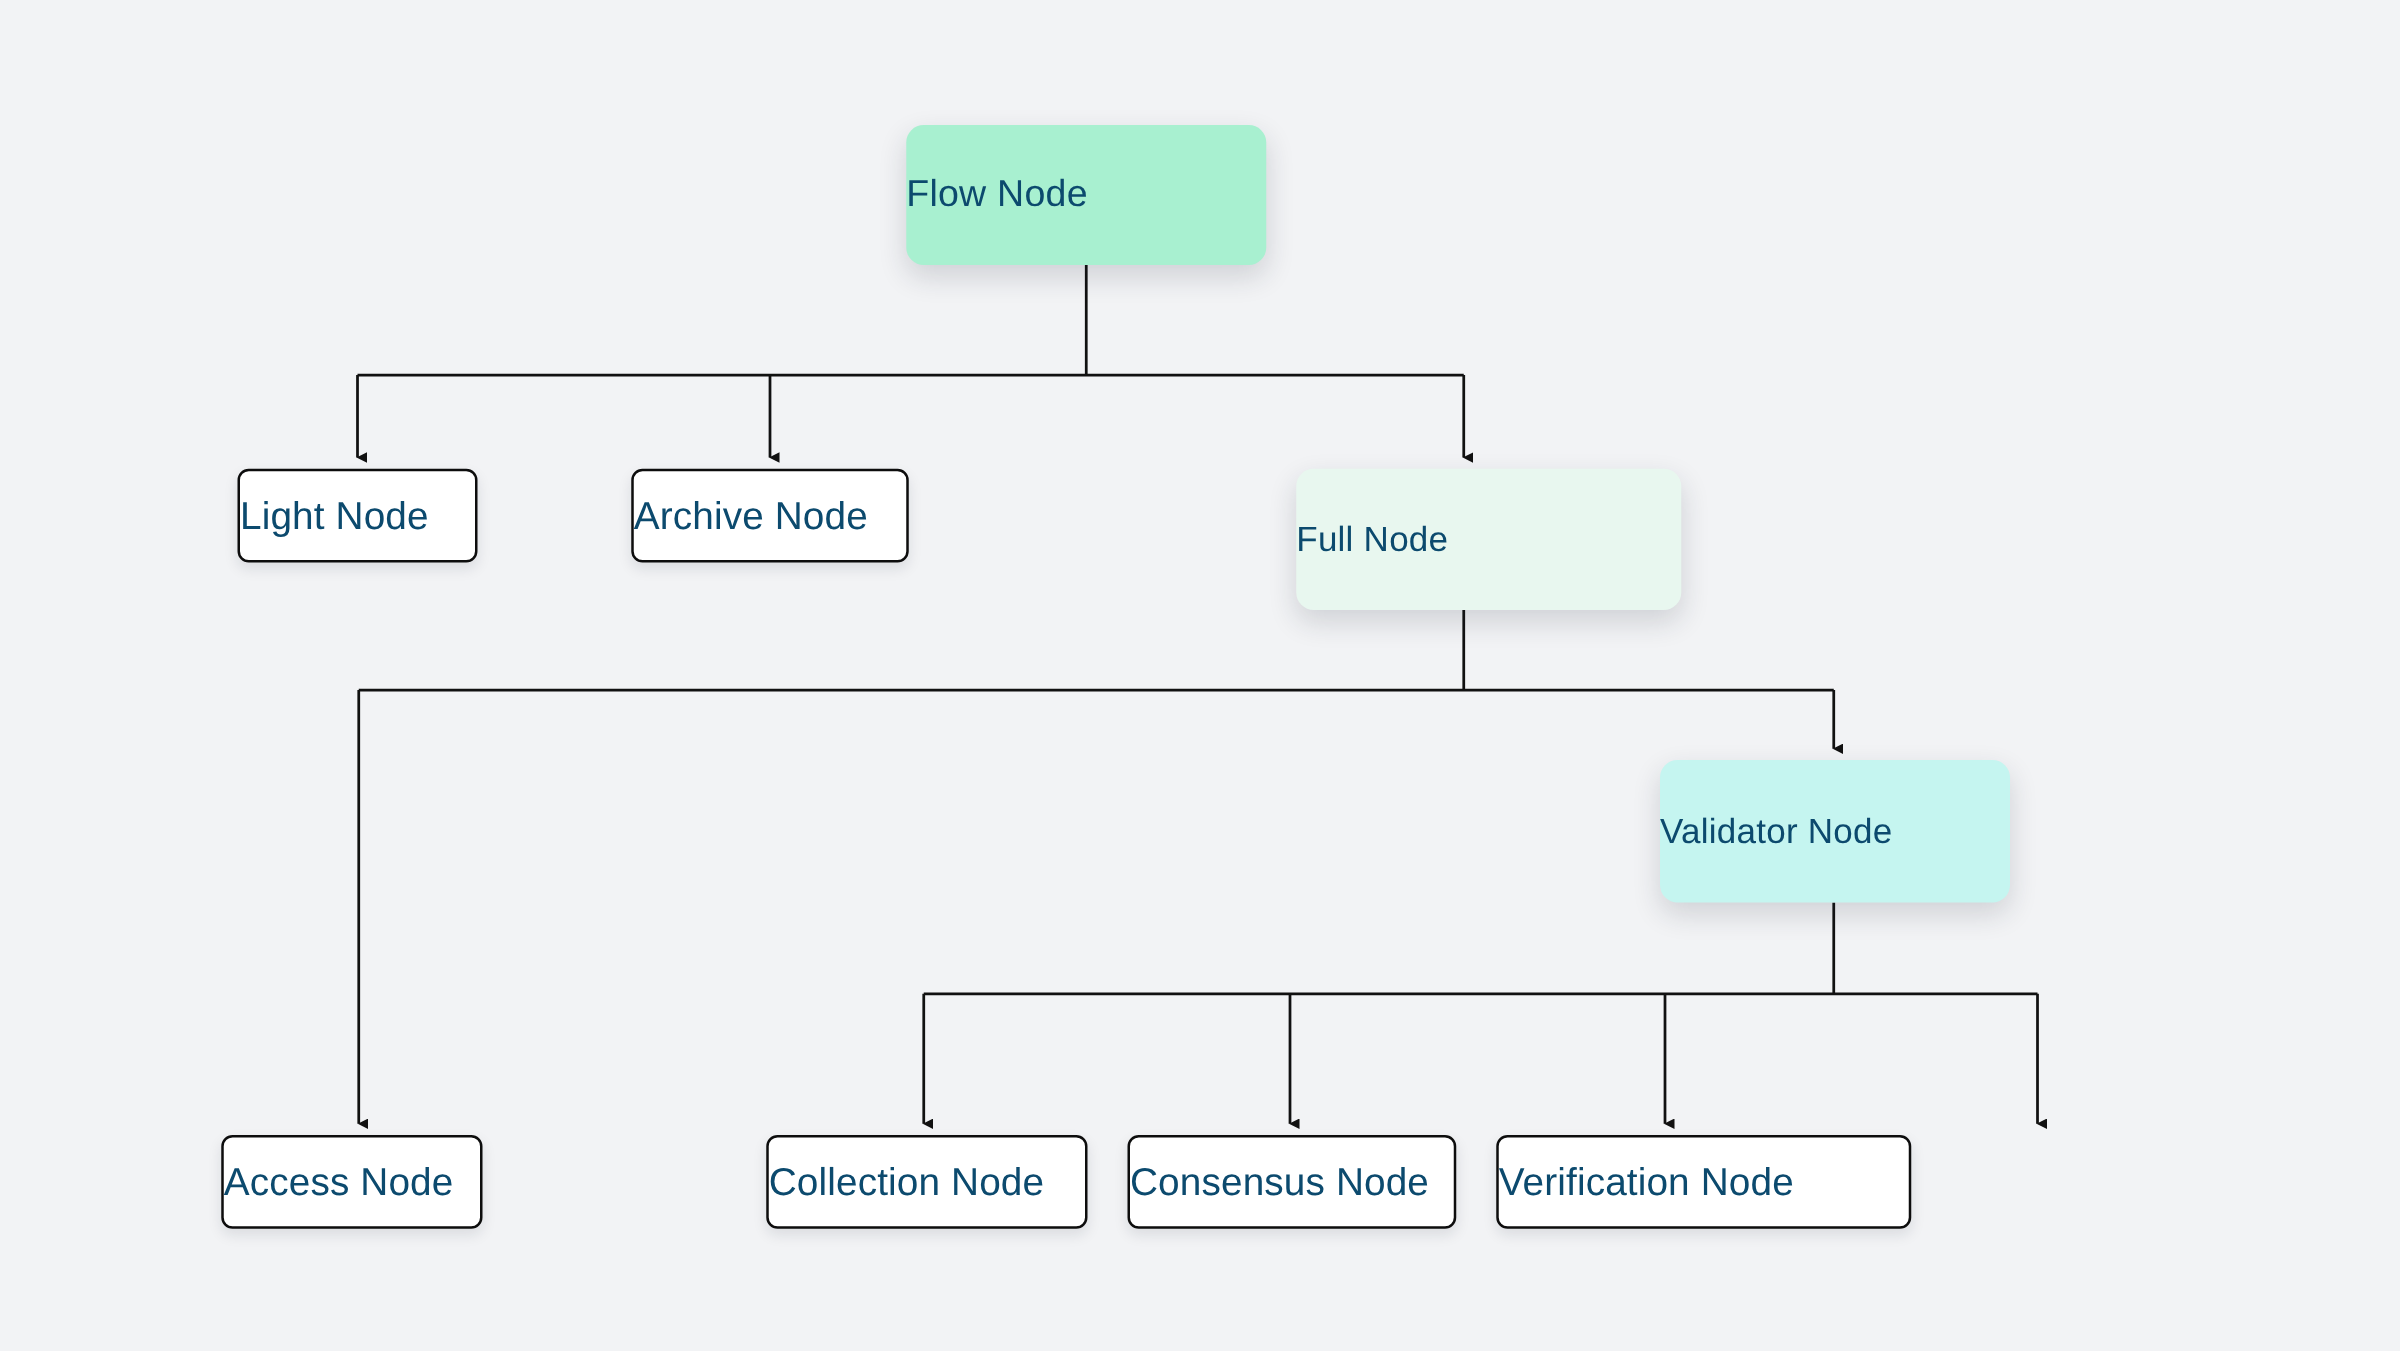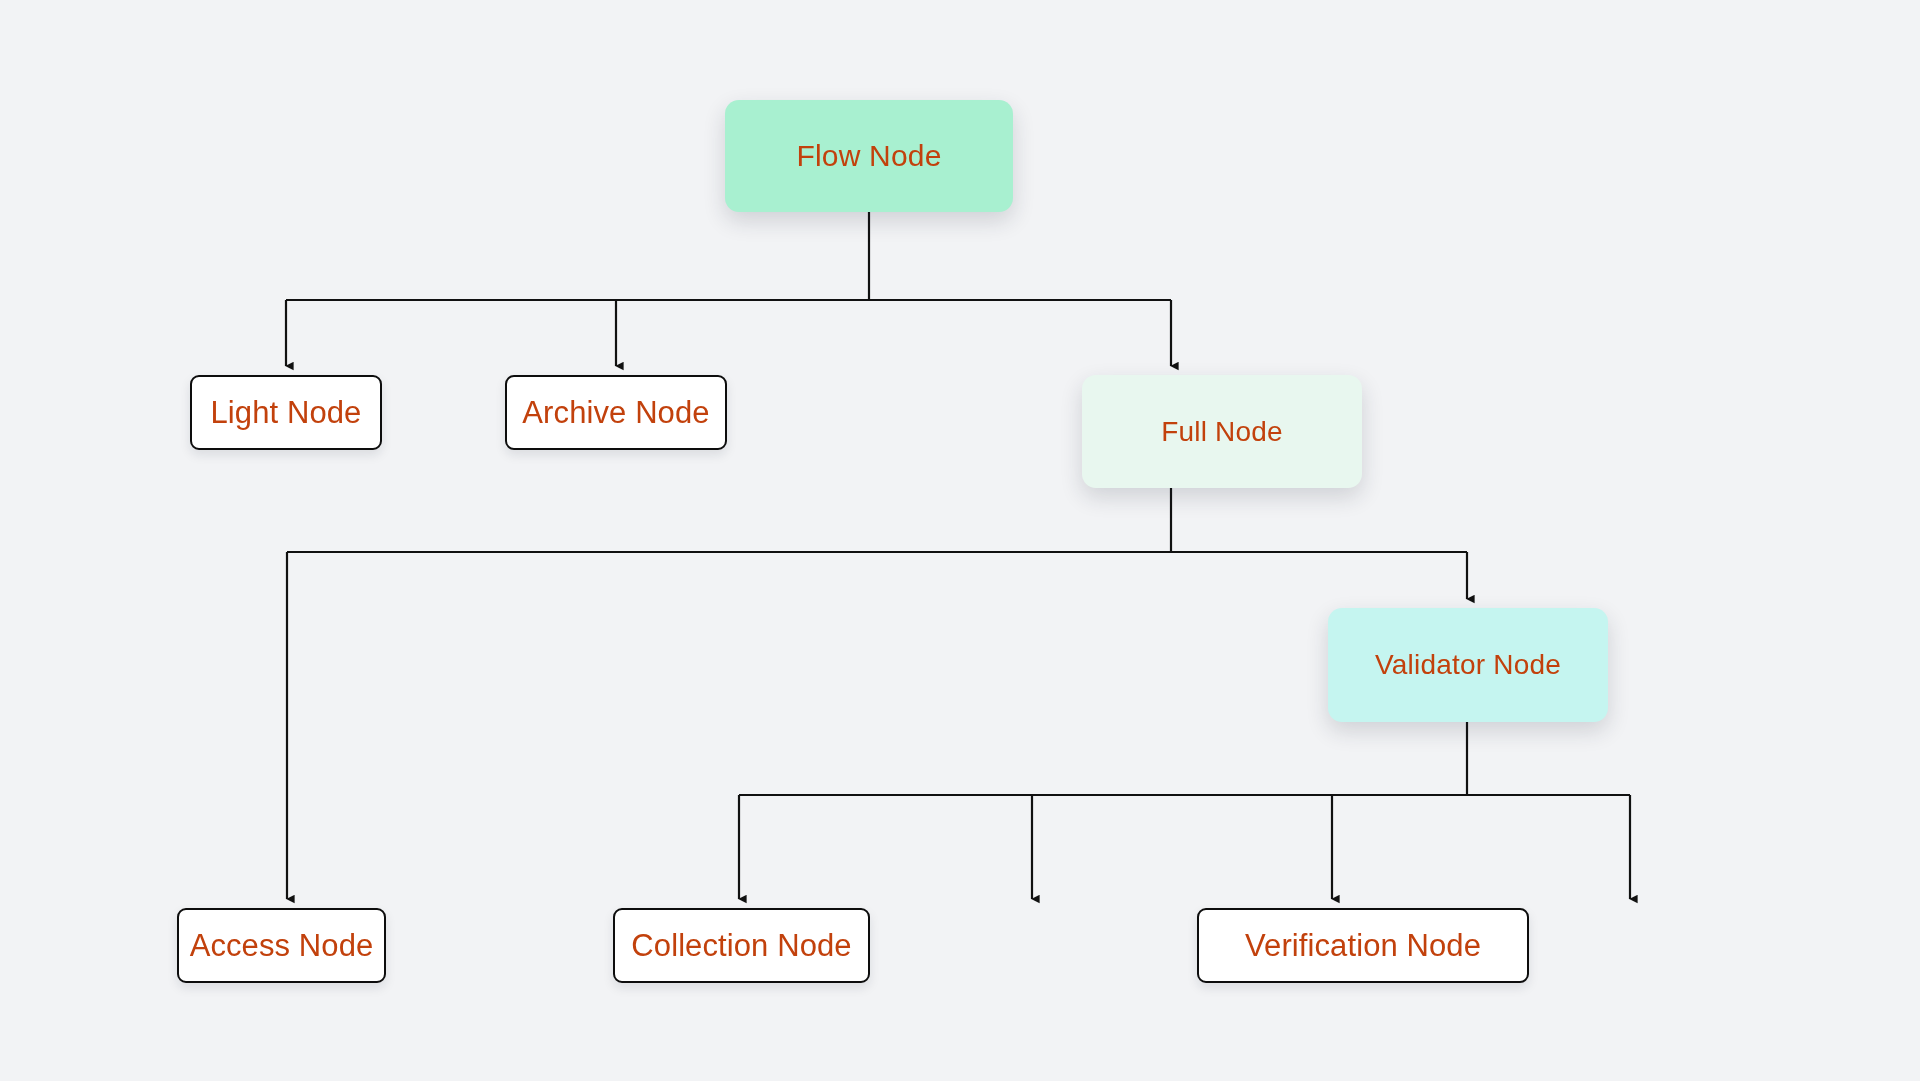--- a/index.html
+++ b/index.html
@@ -25,23 +25,23 @@
     top: 0;
     width: 1920px;
     height: 1081px;
     pointer-events: none;
   }
   .node {
     position: absolute;
     box-sizing: border-box;
     display: flex;
     align-items: center;
-    justify-content: center;
+    justify-content: flex-start;
     text-align: center;
-    color: #c2410c;
+    color: #0c4a6e;
     white-space: nowrap;
     line-height: 1;
   }
   .node-leaf {
     background: #ffffff;
     border: 2px solid #0d0d0d;
     border-radius: 9px;
     font-size: 31px;
     letter-spacing: 0.1px;
     box-shadow: 0 5px 11px rgba(24, 32, 48, 0.10);
@@ -100,35 +100,38 @@
   </div>
 
   <div class="node node-leaf" style="left: 190px; top: 375px; width: 192px; height: 75px; background: rgb(255, 255, 255);">
     <span>Light Node</span>
   </div>
 
   <div class="node node-leaf" style="left: 505px; top: 375px; width: 222px; height: 75px; background: rgb(255, 255, 255);">
     <span>Archive Node</span>
   </div>
 
-  <div class="node node-tier node-mid" style="left: 1082px; top: 375px; width: 280px; height: 113px; background: rgb(232, 247, 239);">
+  <div class="node node-tier node-mid" style="left: 1037px; top: 375px; width: 308px; height: 113px; background: rgb(232, 247, 239);">
     <span>Full Node</span>
   </div>
 
   <div class="node node-leaf" style="left: 177px; top: 908px; width: 209px; height: 75px; background: rgb(255, 255, 255);">
     <span>Access Node</span>
   </div>
 
   <div class="node node-tier node-sub" style="left: 1328px; top: 608px; width: 280px; height: 114px; background: rgb(197, 245, 240);">
     <span>Validator Node</span>
   </div>
 
   <div class="node node-leaf" style="left: 613px; top: 908px; width: 257px; height: 75px; background: rgb(255, 255, 255);">
     <span>Collection Node</span>
   </div>
 
+  <div class="node node-leaf" style="left: 902px; top: 908px; width: 263px; height: 75px; background: rgb(255, 255, 255);">
+    <span>Consensus Node</span>
+  </div>
 
   <div class="node node-leaf" style="left: 1197px; top: 908px; width: 332px; height: 75px; background: rgb(255, 255, 255);">
     <span>Verification Node</span>
   </div>
 
 
 </div>
 
 </body></html>

